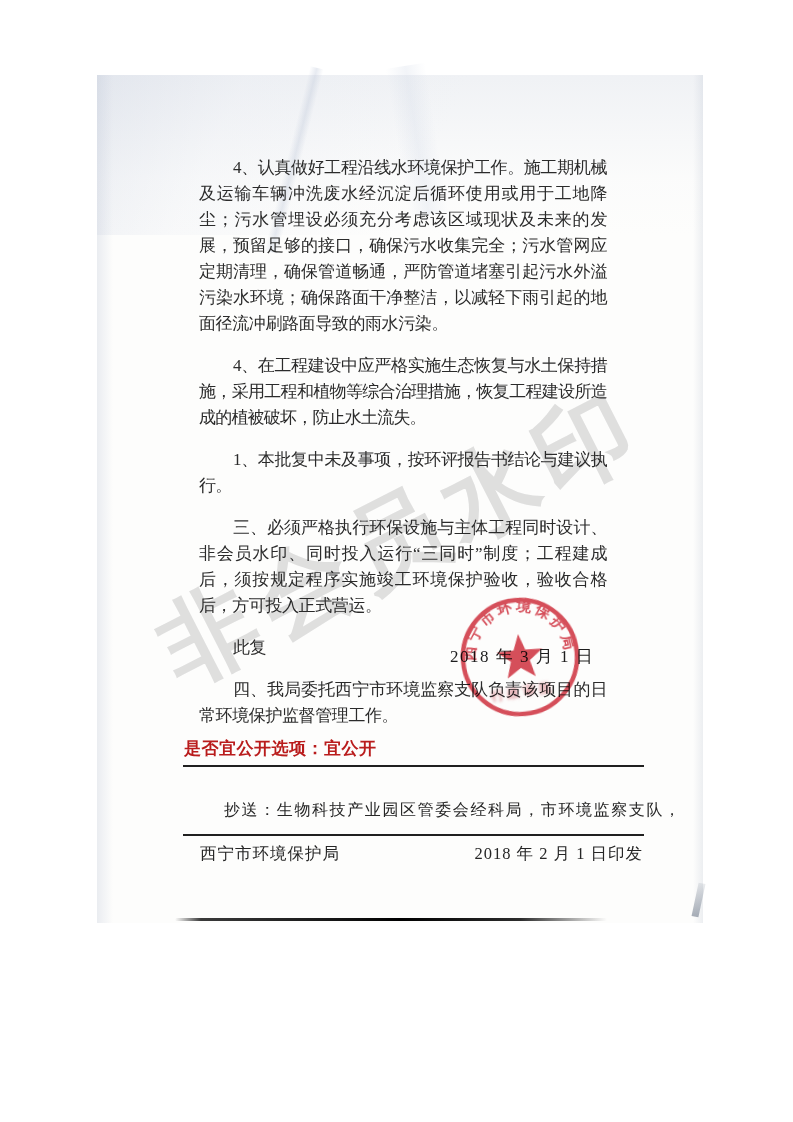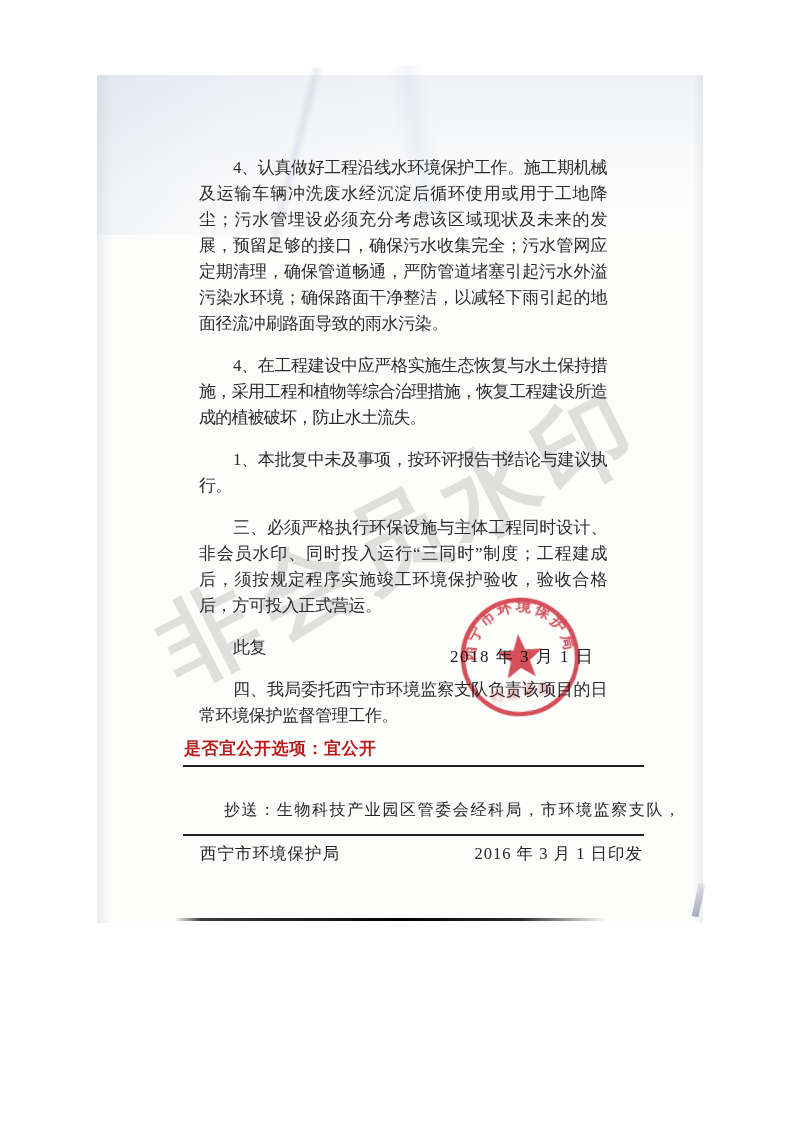--- a/index.html
+++ b/index.html
@@ -141,18 +141,18 @@
   <div class="rule rule-1"></div>
 
   <div class="cc-block">
     <div class="cc-line1">抄送：生物科技产业园区管委会经科局，市环境监察支队，</div>
   </div>
 
   <div class="rule rule-2"></div>
 
   <div class="footer-row">
     <span class="issuer">西宁市环境保护局</span>
-    <span class="print-date">2016 年 3 月 1 日印发</span>
+    <span class="print-date">2018 年 2 月 1 日印发</span>
   </div>
 
   <div class="bottom-edge"></div>
 
 </div>
 
 </body></html>

